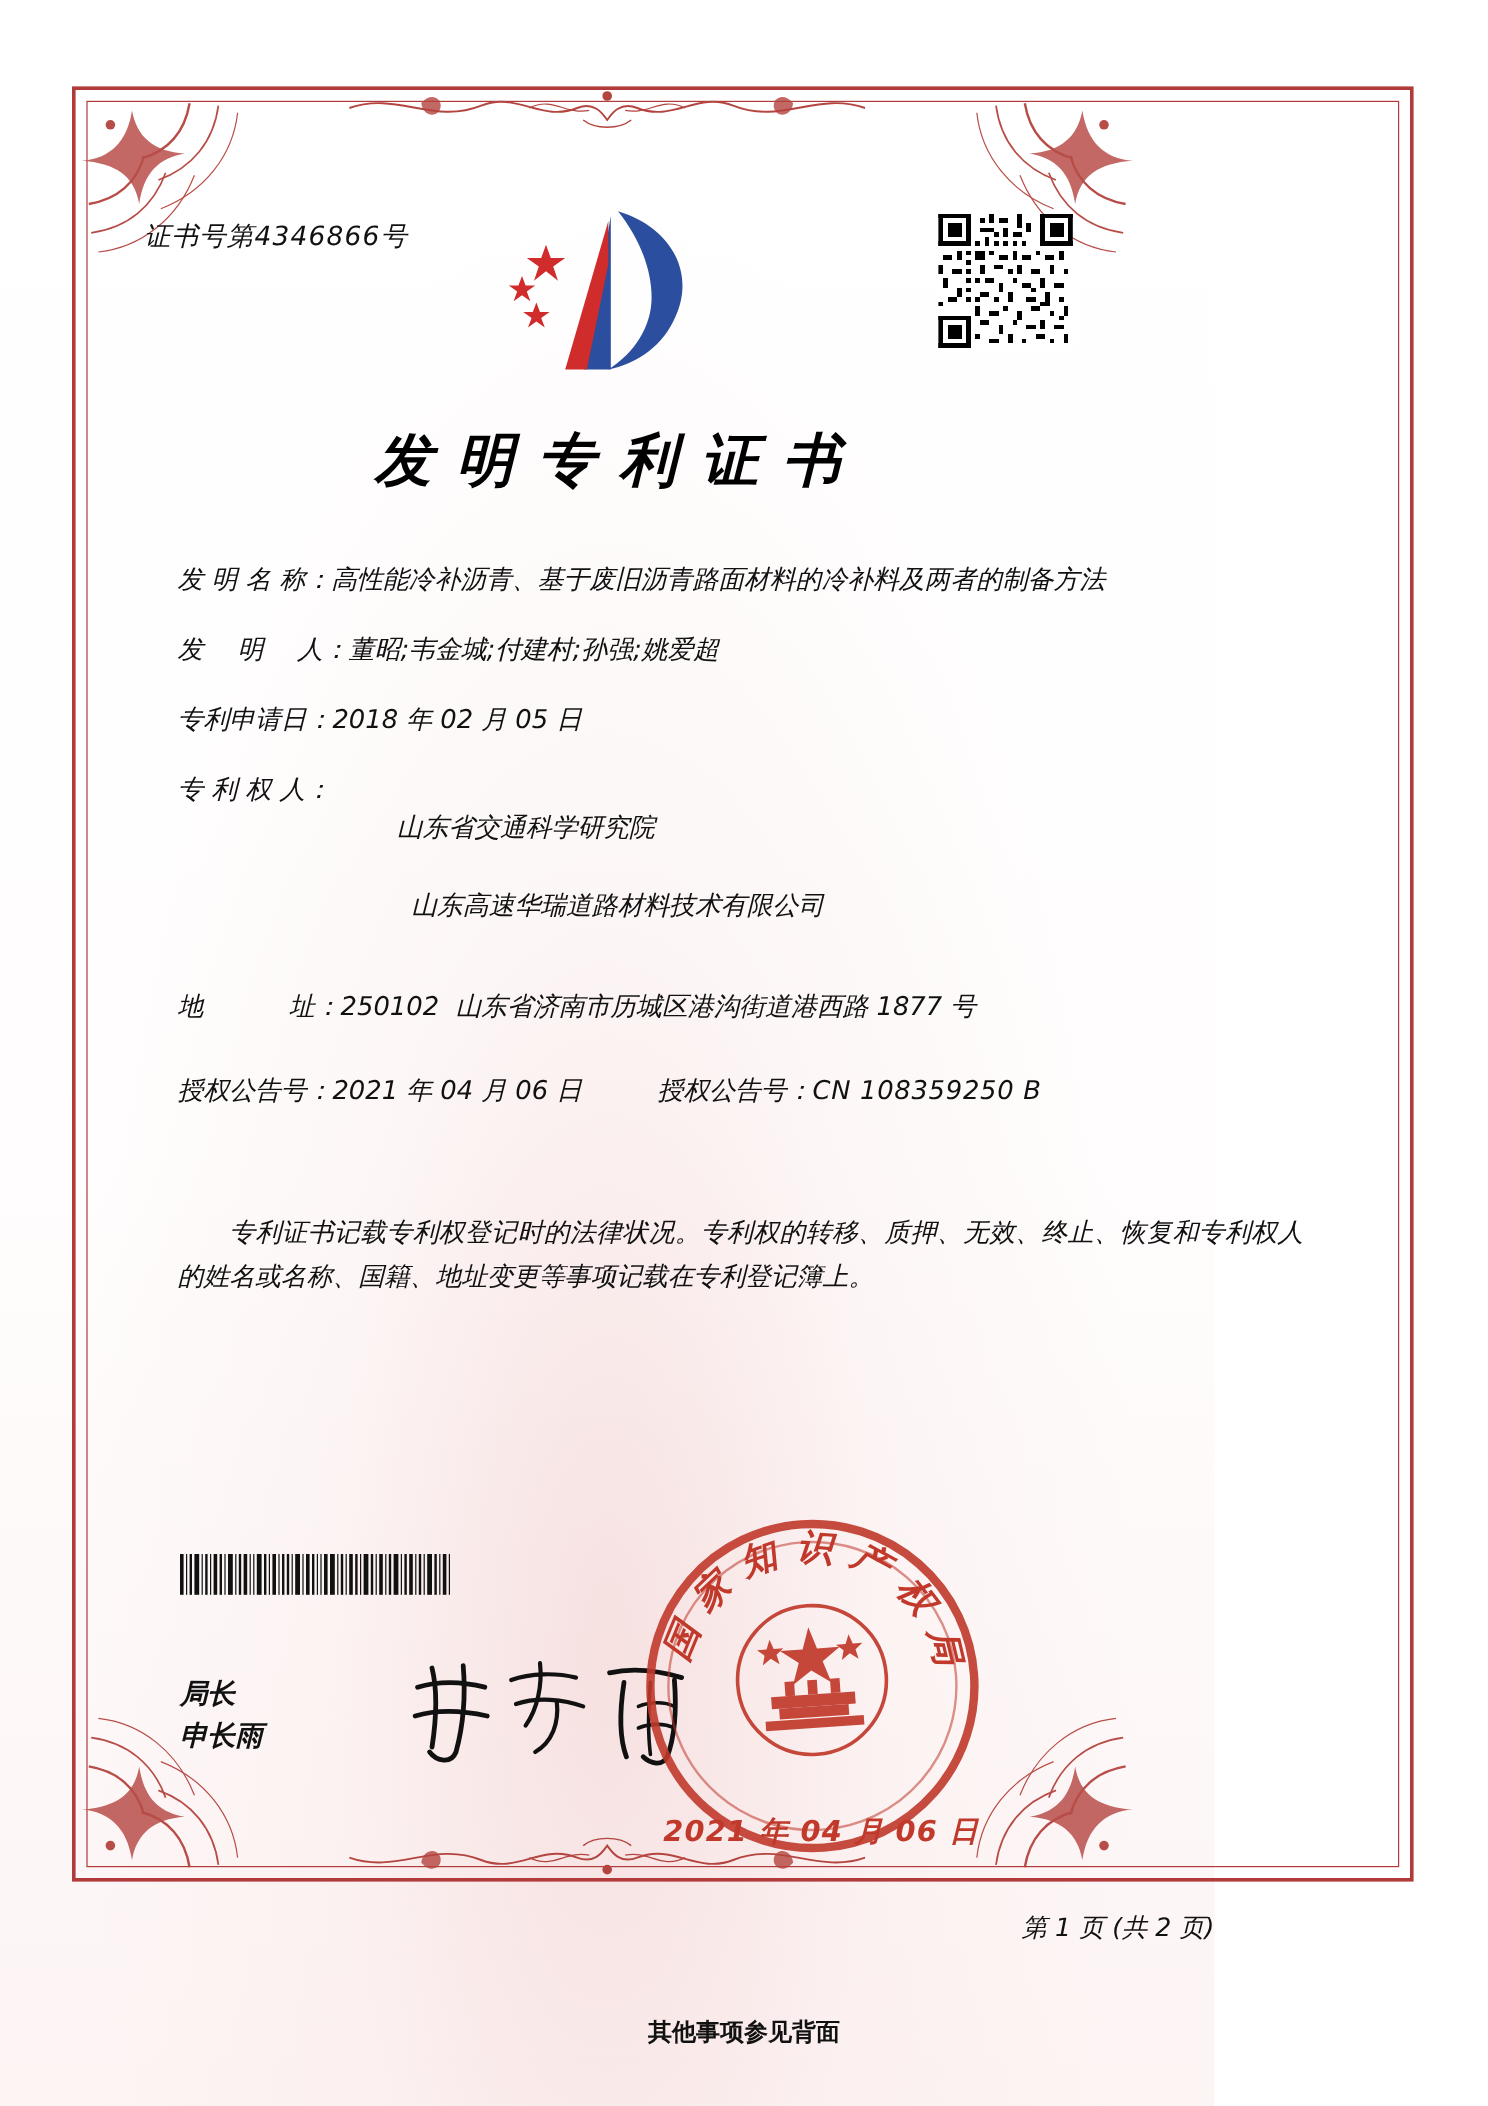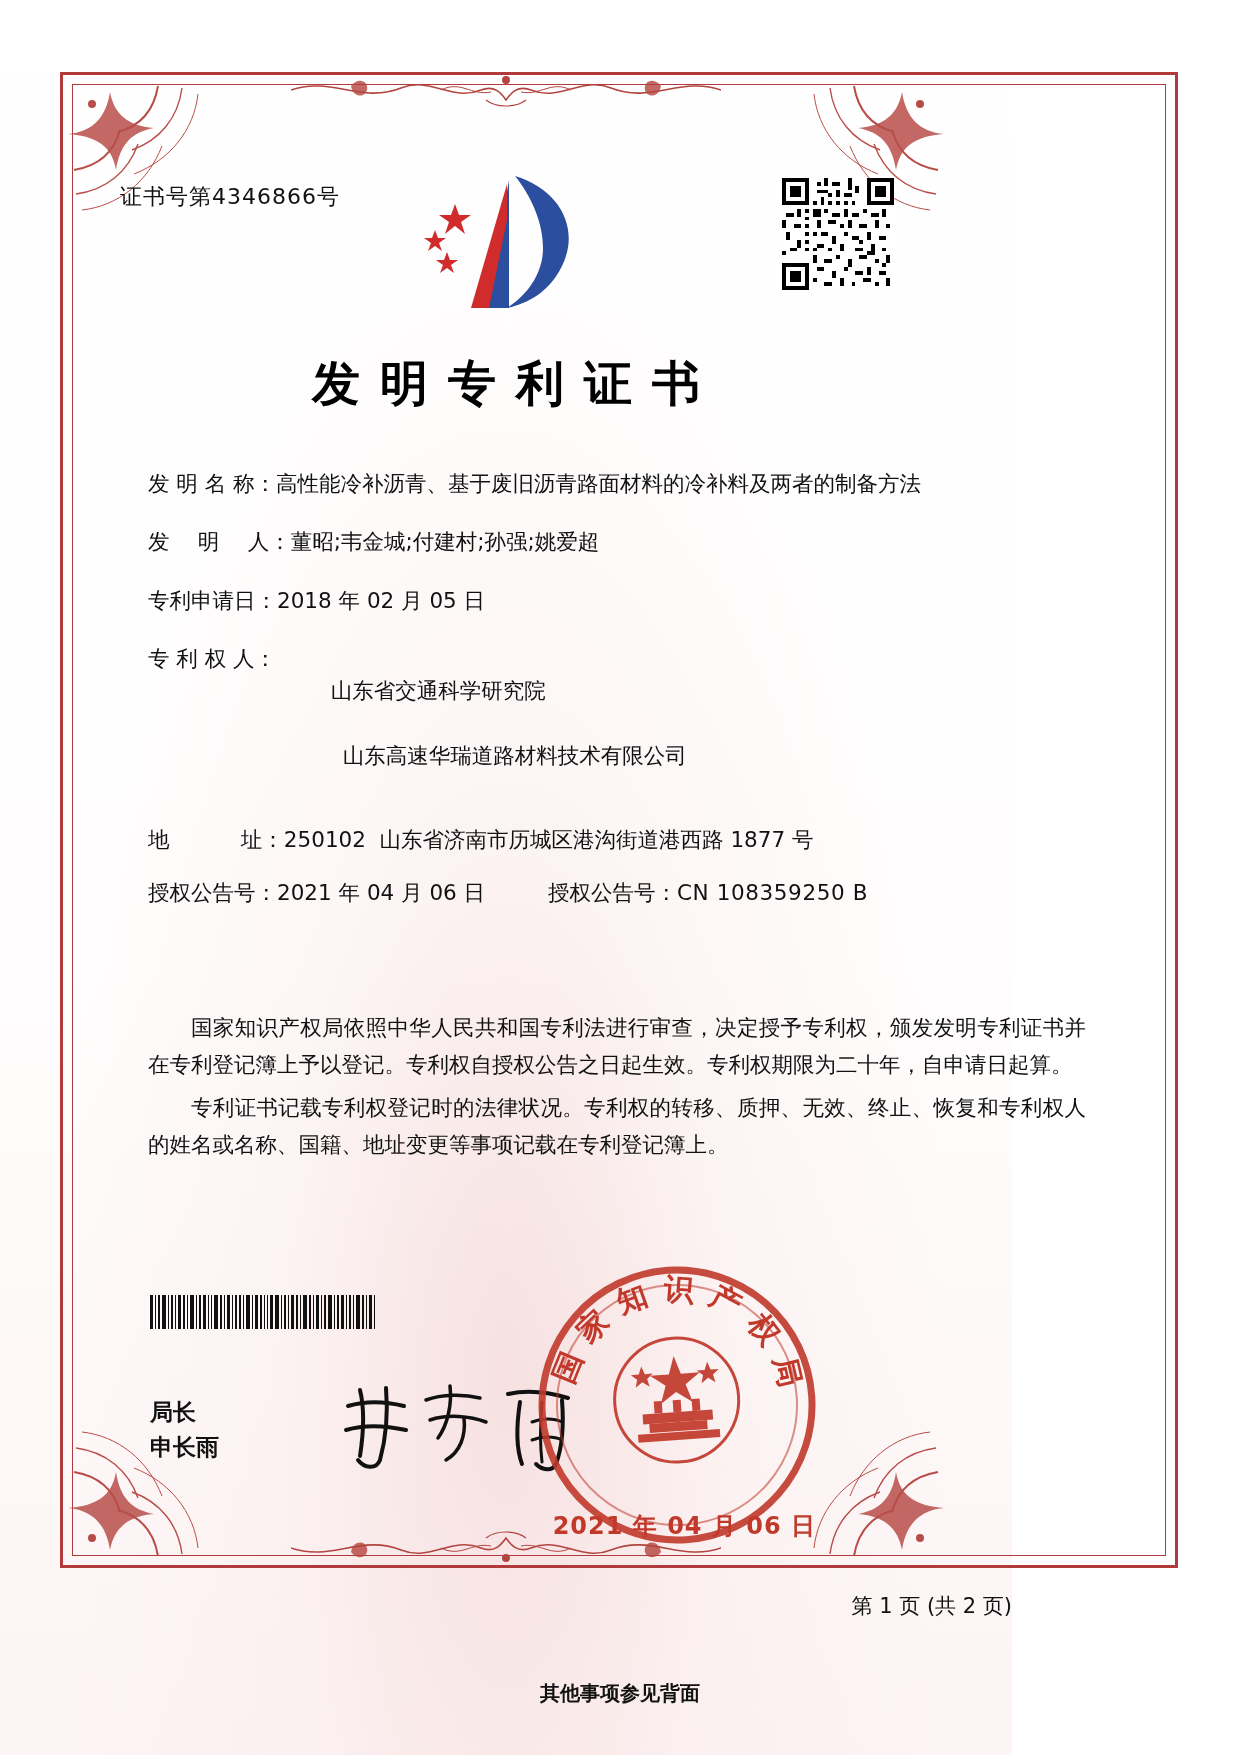--- a/index.html
+++ b/index.html
@@ -18,20 +18,21 @@
 
   
   #certificate {
     position: absolute;
     left: 0; top: 0;
     width: 1012px;
     height: 1755px;
     background:
       radial-gradient(ellipse at 50% 78%, rgba(241,205,205,0.55) 0%, rgba(248,230,230,0.30) 32%, rgba(255,255,255,0) 62%),
       linear-gradient(180deg, #ffffff 0%, #fffdfd 55%, #fdf4f4 100%);
+    font-style: italic;
   }
 
   
   .border-outer {
     position: absolute;
     left: 60px; top: 72px;
     width: 1118px; height: 1496px;
     border: 3px solid #b13a3a;
     box-sizing: border-box;
   }
@@ -476,39 +477,38 @@
     </div>
 
     <div class="field-row" style="margin-bottom:20px;">
       <span class="field-label">专 利 权 人：</span>
       <span class="field-value">
         <span>山东省交通科学研究院</span><br>
         <span class="field-sub">山东高速华瑞道路材料技术有限公司</span>
       </span>
     </div>
 
-    <div class="field-row" style="margin-bottom:21px;align-items:center;">
+    <div class="field-row" style="margin-bottom:38px;align-items:center;">
       <span class="field-label">地　　　 址：</span>
       <span class="field-value">250102  山东省济南市历城区港沟街道港西路 1877 号</span>
     </div>
 
     <div class="row-two-col">
       <span class="col-a">
         <span class="field-label">授权公告号：</span>
         <span class="field-value">2021 年 04 月 06 日</span>
       </span>
       <span class="col-b">
         <span class="field-label">授权公告号：</span>
         <span class="field-value mono-ish">CN 108359250 B</span>
       </span>
     </div>
   </div>
 
   <div class="paragraphs">
-    <p>国家知识产权局依照中华人民共和国专利法进行审查，决定授予专利权，颁发发明专利证书并在专利登记簿上予以登记。专利权自授权公告之日起生效。专利权期限为二十年，自申请日起算。</p>
     <p>专利证书记载专利权登记时的法律状况。专利权的转移、质押、无效、终止、恢复和专利权人的姓名或名称、国籍、地址变更等事项记载在专利登记簿上。</p>
   </div>
 
   <div class="barcode">
     <i style="width:3px"></i>
       <i style="width:1px"></i>
       <i style="width:2px"></i>
       <i style="width:4px"></i>
     <i style="width:1px"></i>
       <i style="width:2px"></i>

